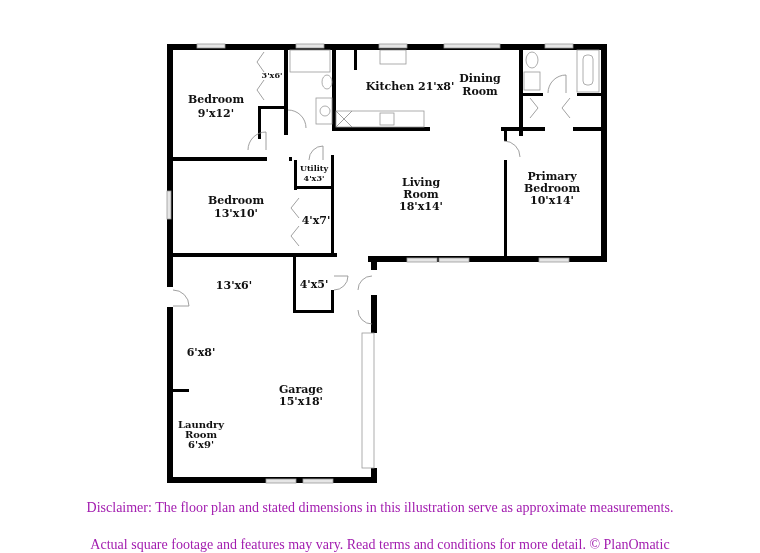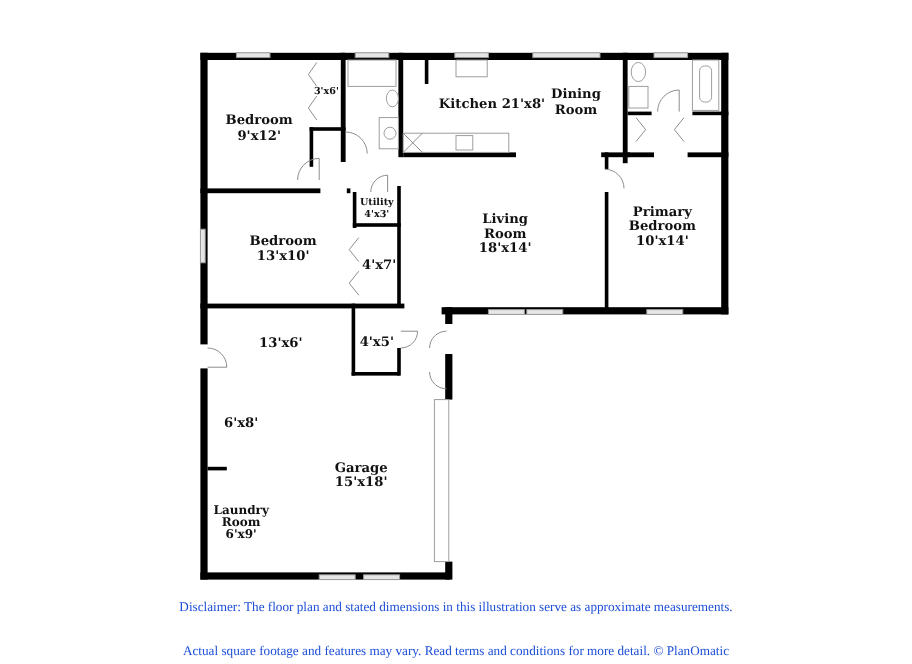--- a/index.html
+++ b/index.html
@@ -3,21 +3,21 @@
 <meta charset="utf-8">
 <style>
   html, body { margin:0; padding:0; background:#ffffff; }
   body { width:760px; height:553px; position:relative; overflow:hidden; font-family:"DejaVu Serif", serif; }
   #plan { position:absolute; left:0; top:0; width:760px; height:553px; }
   .wall { fill:#000; }
   .fix { stroke:#999; stroke-width:0.8; fill:#fff; }
   .win { fill:#e6e6e6; stroke:#999; stroke-width:0.8; }
   .door { stroke:#888; stroke-width:0.8; fill:none; }
   .lbl { font-family:"DejaVu Serif", serif; font-weight:bold; fill:#111; text-anchor:middle; }
-  .disclaimer { position:absolute; left:0; width:760px; text-align:center; font-family:"Liberation Serif", serif; font-size:11px; color:#1d4ed8; }
+  .disclaimer { position:absolute; left:0; width:760px; text-align:center; font-family:"Liberation Serif", serif; font-size:14px; color:#a21caf; }
 </style>
 </head>
 <body>
 
 <svg id="plan" viewBox="0 0 760 553" xmlns="http://www.w3.org/2000/svg">
 
   <g>
 
     <rect class="wall" x="167" y="44" width="440" height="6"></rect>
 

